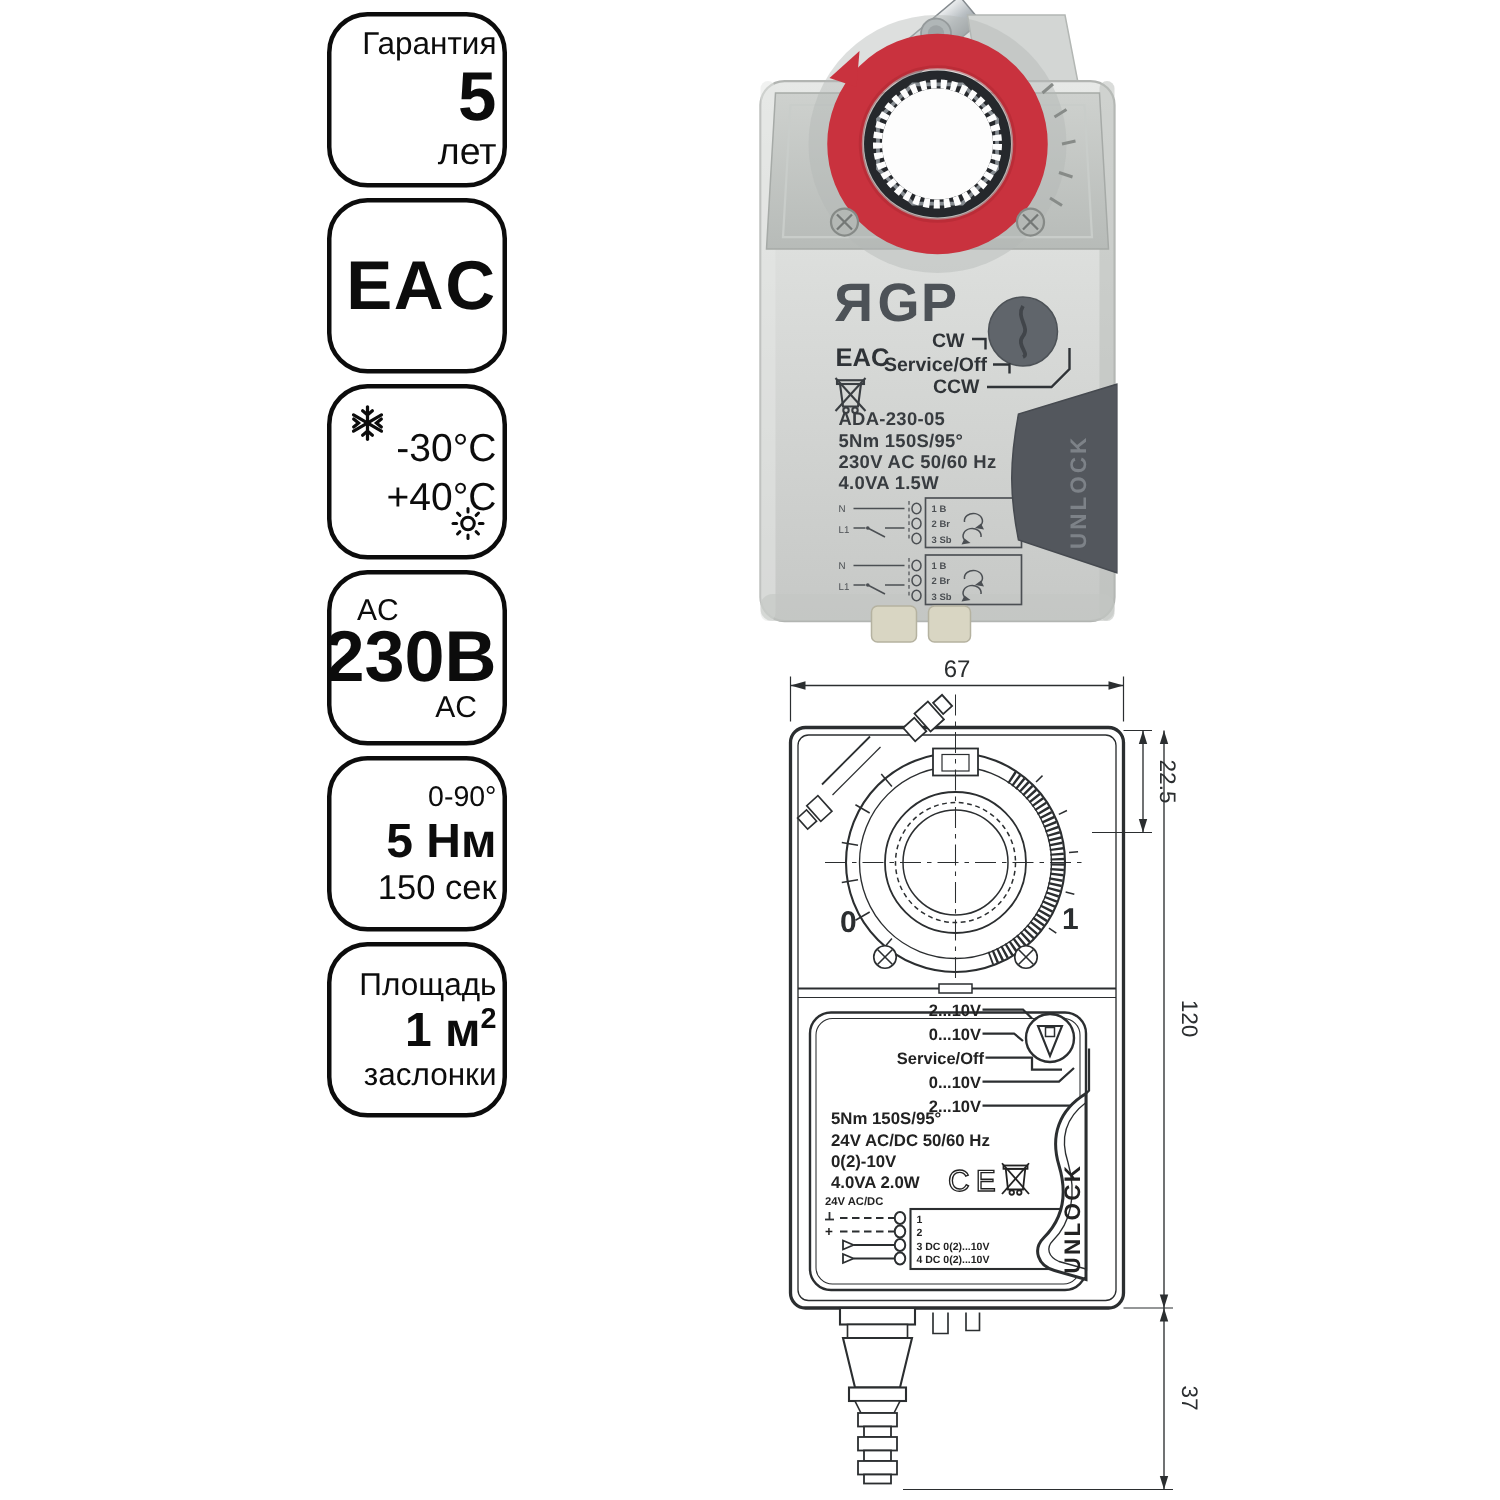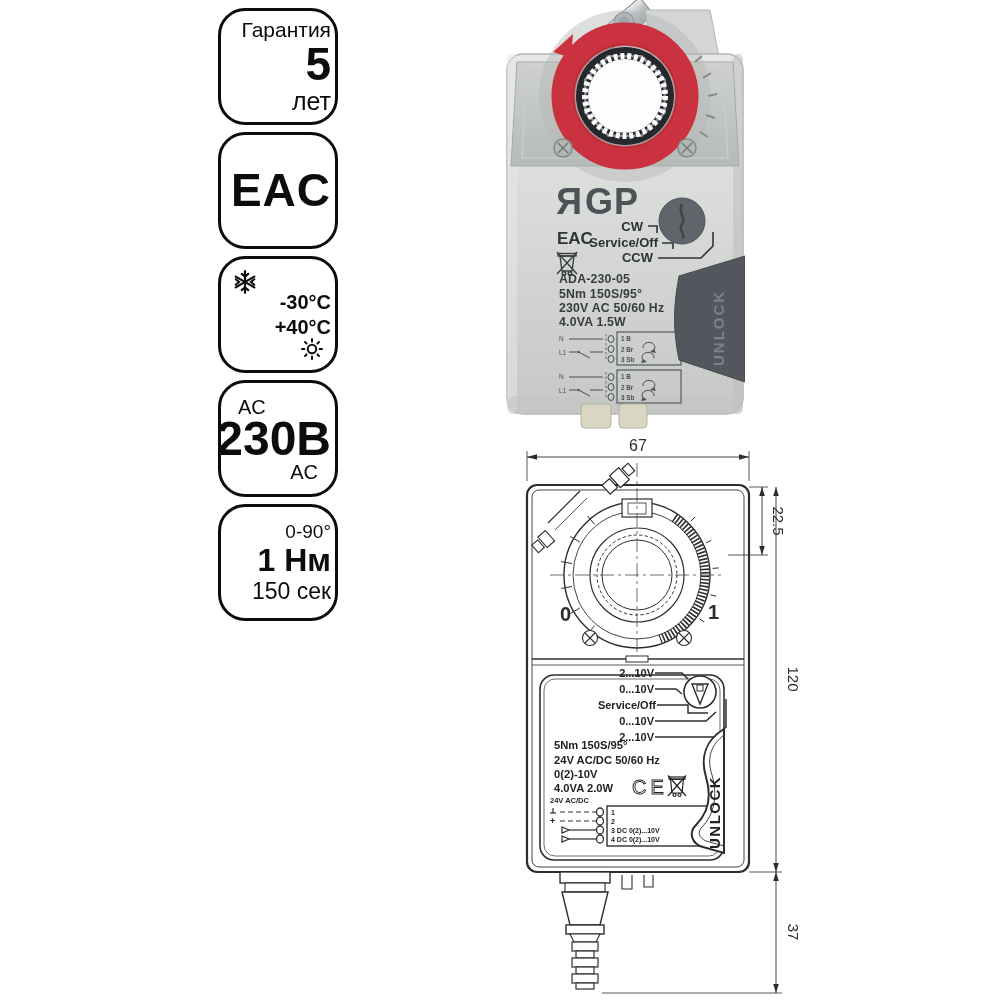--- a/index.html
+++ b/index.html
@@ -12,21 +12,21 @@
          display:flex;flex-direction:column;align-items:flex-end;justify-content:center;
          text-align:center;position:relative;line-height:1.12;padding:4px}
   .bt{font-size:21px}
   .bb{font-size:21px}
   .bm{font-size:34px;font-weight:bold}
   .badge-warranty .bt{font-size:21px}
   .badge-warranty .bm{font-size:46px;line-height:1.0}
   .badge-warranty .bb{font-size:25px}
   .badge-eac .bm{font-size:46px;font-weight:800;letter-spacing:1px}
   .badge-ip .bm{font-size:36px}
-  .badge-temp .tline{font-size:20px;font-weight:bold;line-height:1.25}
+  .badge-temp .tline{font-size:26px;font-weight:normal;line-height:1.25}
   .ic{position:absolute}
   .ic-snow{left:11px;top:10px;width:26px;height:26px}
   .ic-sun{right:11px;bottom:9px;width:24px;height:24px}
   .badge-volt .corner-tl{position:absolute;top:13px;left:17px;font-size:20px}
   .badge-volt .corner-br{position:absolute;bottom:11px;right:17px;font-size:20px}
   .badge-volt .bm{font-size:48px}
   .badge-torque .bt{font-size:19px}
   .badge-torque .bm{font-size:32px;line-height:1.15}
   .badge-torque .bb{font-size:23px}
   .badge-area .bt{font-size:21px}
@@ -82,24 +82,29 @@
     </div>
 
     <div class="badge badge-volt">
       <div class="corner-tl">AC</div>
       <div class="bm">230В</div>
       <div class="corner-br">AC</div>
     </div>
 
     <div class="badge badge-torque">
       <div class="bt">0-90°</div>
-      <div class="bm">1 Нм</div>
+      <div class="bm">5 Нм</div>
       <div class="bb">150 сек</div>
     </div>
 
+    <div class="badge badge-area">
+      <div class="bt">Площадь</div>
+      <div class="bm"><span>1 м</span><sup>2</sup></div>
+      <div class="bb">заслонки</div>
+    </div>
   </div>
 
   <div class="photo-wrap">
   <svg viewBox="0 0 240 430" width="240" height="430">
     <defs>
       <linearGradient id="gBody" x1="0" y1="0" x2="0" y2="1">
         <stop offset="0" stop-color="#e7e9e7"></stop>
             <stop offset="0.55" stop-color="#d5d7d5"></stop>
             <stop offset="1" stop-color="#c6c8c6"></stop>
       </linearGradient>

